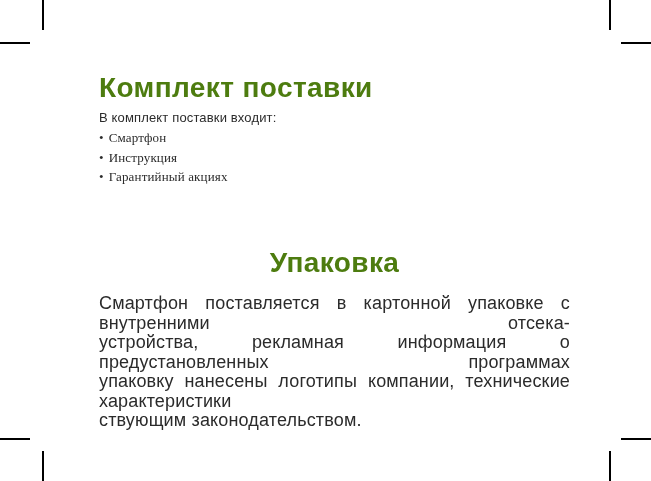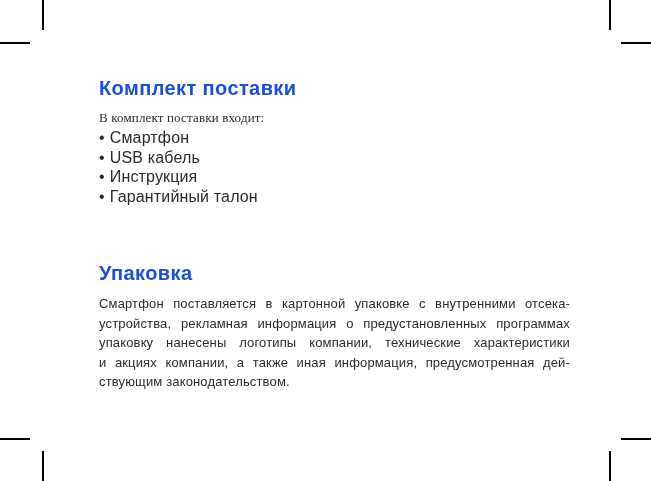--- a/index.html
+++ b/index.html
@@ -39,55 +39,55 @@
   .col {
     position: absolute;
     left: 99px;
     width: 471px;
     color: #2b2b2b;
   }
   .heading {
     position: absolute;
     left: 99px;
     width: 471px;
-    font-size: 20px;
+    font-size: 28px;
     line-height: 24px;
     font-weight: bold;
-    color: #1d4ed8;
+    color: #4d7c0f;
     letter-spacing: 0.4px;
     margin: 0;
   }
   .h-kit { top: 76px; }
-  .h-pack { top: 261px; }
+  .h-pack { top: 251px; text-align: center; }
 
   .intro {
     top: 108px;
     font-size: 13px;
     line-height: 20px;
     letter-spacing: 0.15px;
-    font-family: Liberation Serif, serif;
   }
   .bullets {
     top: 128px;
   }
   .bullets .li {
-    font-size: 16px;
+    font-size: 13px;
     line-height: 19.7px;
     letter-spacing: 0.15px;
     white-space: nowrap;
+    font-family: Liberation Serif, serif;
   }
   .bullets .marker {
     display: inline-block;
     margin-right: 5px;
   }
   .para {
     top: 294px;
   }
   .para .pline {
-    font-size: 13px;
+    font-size: 18px;
     line-height: 19.5px;
     letter-spacing: 0.15px;
     text-align: justify;
     text-align-last: justify;
   }
   .para .pline.last {
     text-align-last: left;
   }
 </style>
 </head>
@@ -106,33 +106,29 @@
 
   <h1 class="heading h-kit">Комплект поставки</h1>
 
   <div class="col intro">В комплект поставки входит:</div>
 
   <div class="col bullets">
     <div class="li">
       <span class="marker">•</span><span>Смартфон</span>
     </div>
     <div class="li">
-      <span class="marker">•</span><span>USB кабель</span>
-    </div>
-    <div class="li">
       <span class="marker">•</span><span>Инструкция</span>
     </div>
     <div class="li">
-      <span class="marker">•</span><span>Гарантийный талон</span>
+      <span class="marker">•</span><span>Гарантийный акциях</span>
     </div>
   </div>
 
   <h1 class="heading h-pack">Упаковка</h1>
 
   <div class="col para">
     <div class="pline">Смартфон поставляется в картонной упаковке с внутренними отсека-</div>
     <div class="pline">устройства, рекламная информация о предустановленных программах</div>
     <div class="pline">упаковку нанесены логотипы компании, технические характеристики</div>
-    <div class="pline">и акциях компании, а также иная информация, предусмотренная дей-</div>
     <div class="pline last">ствующим законодательством.</div>
   </div>
 
 </div>
 
 </body></html>

